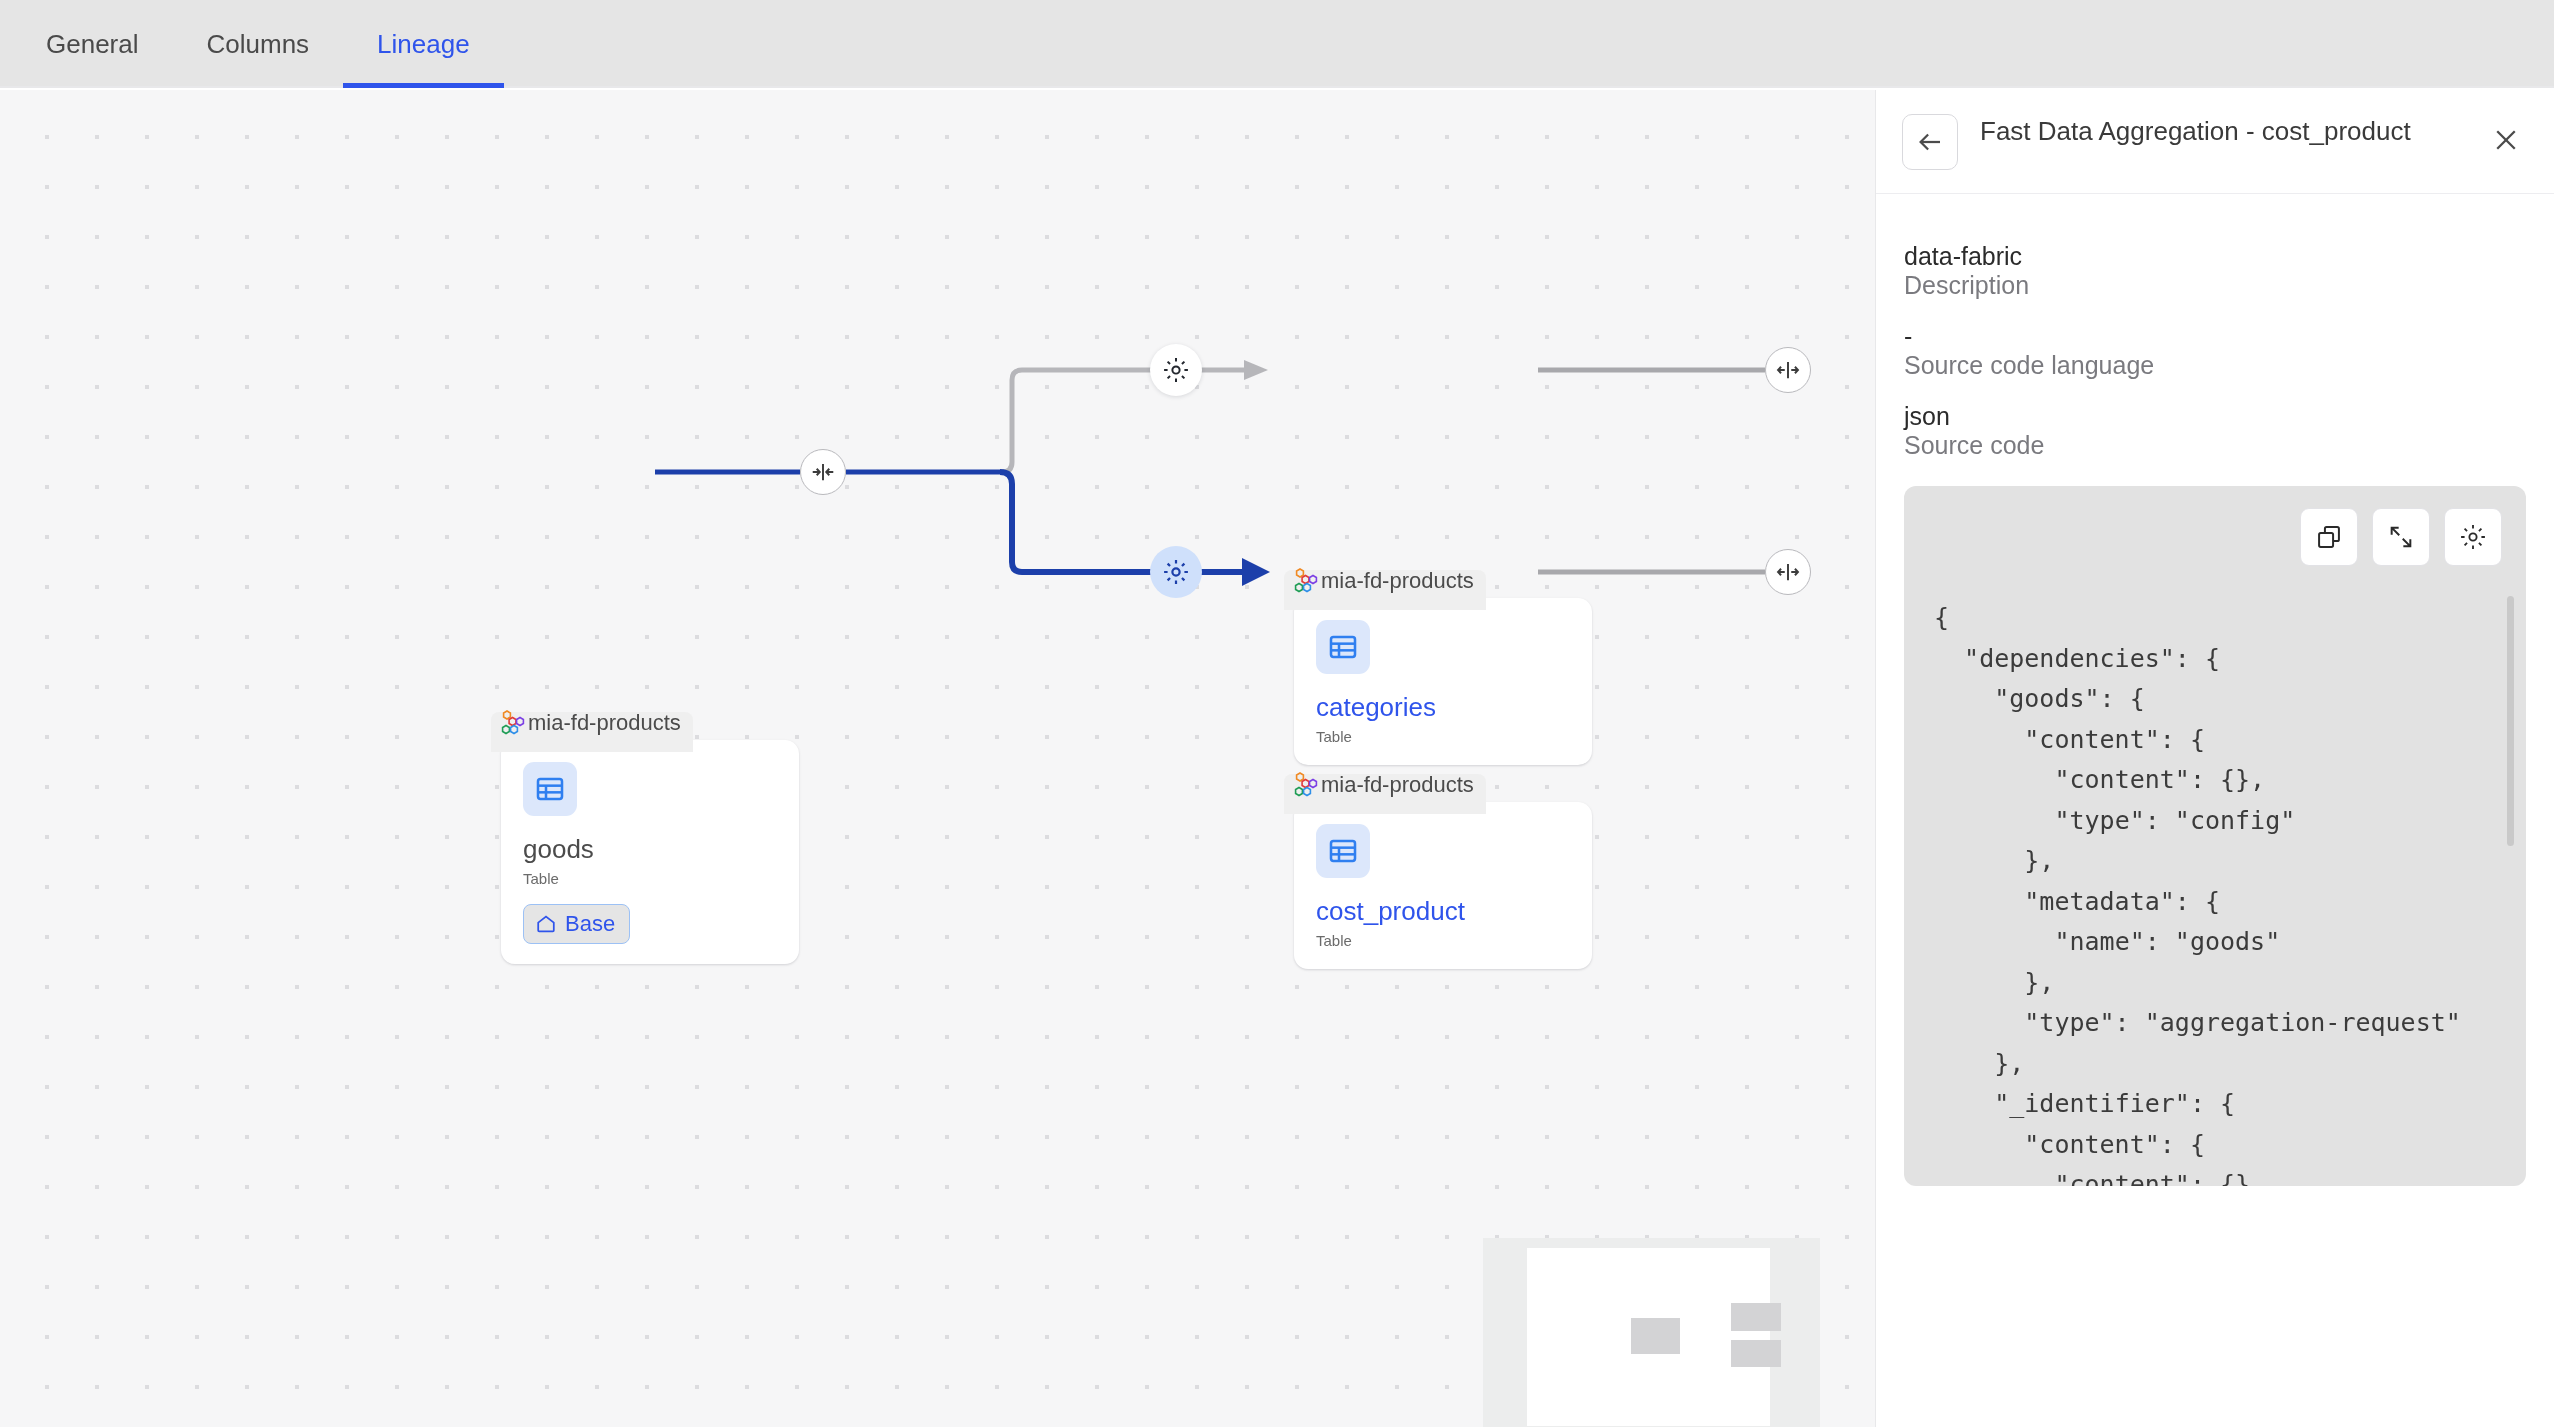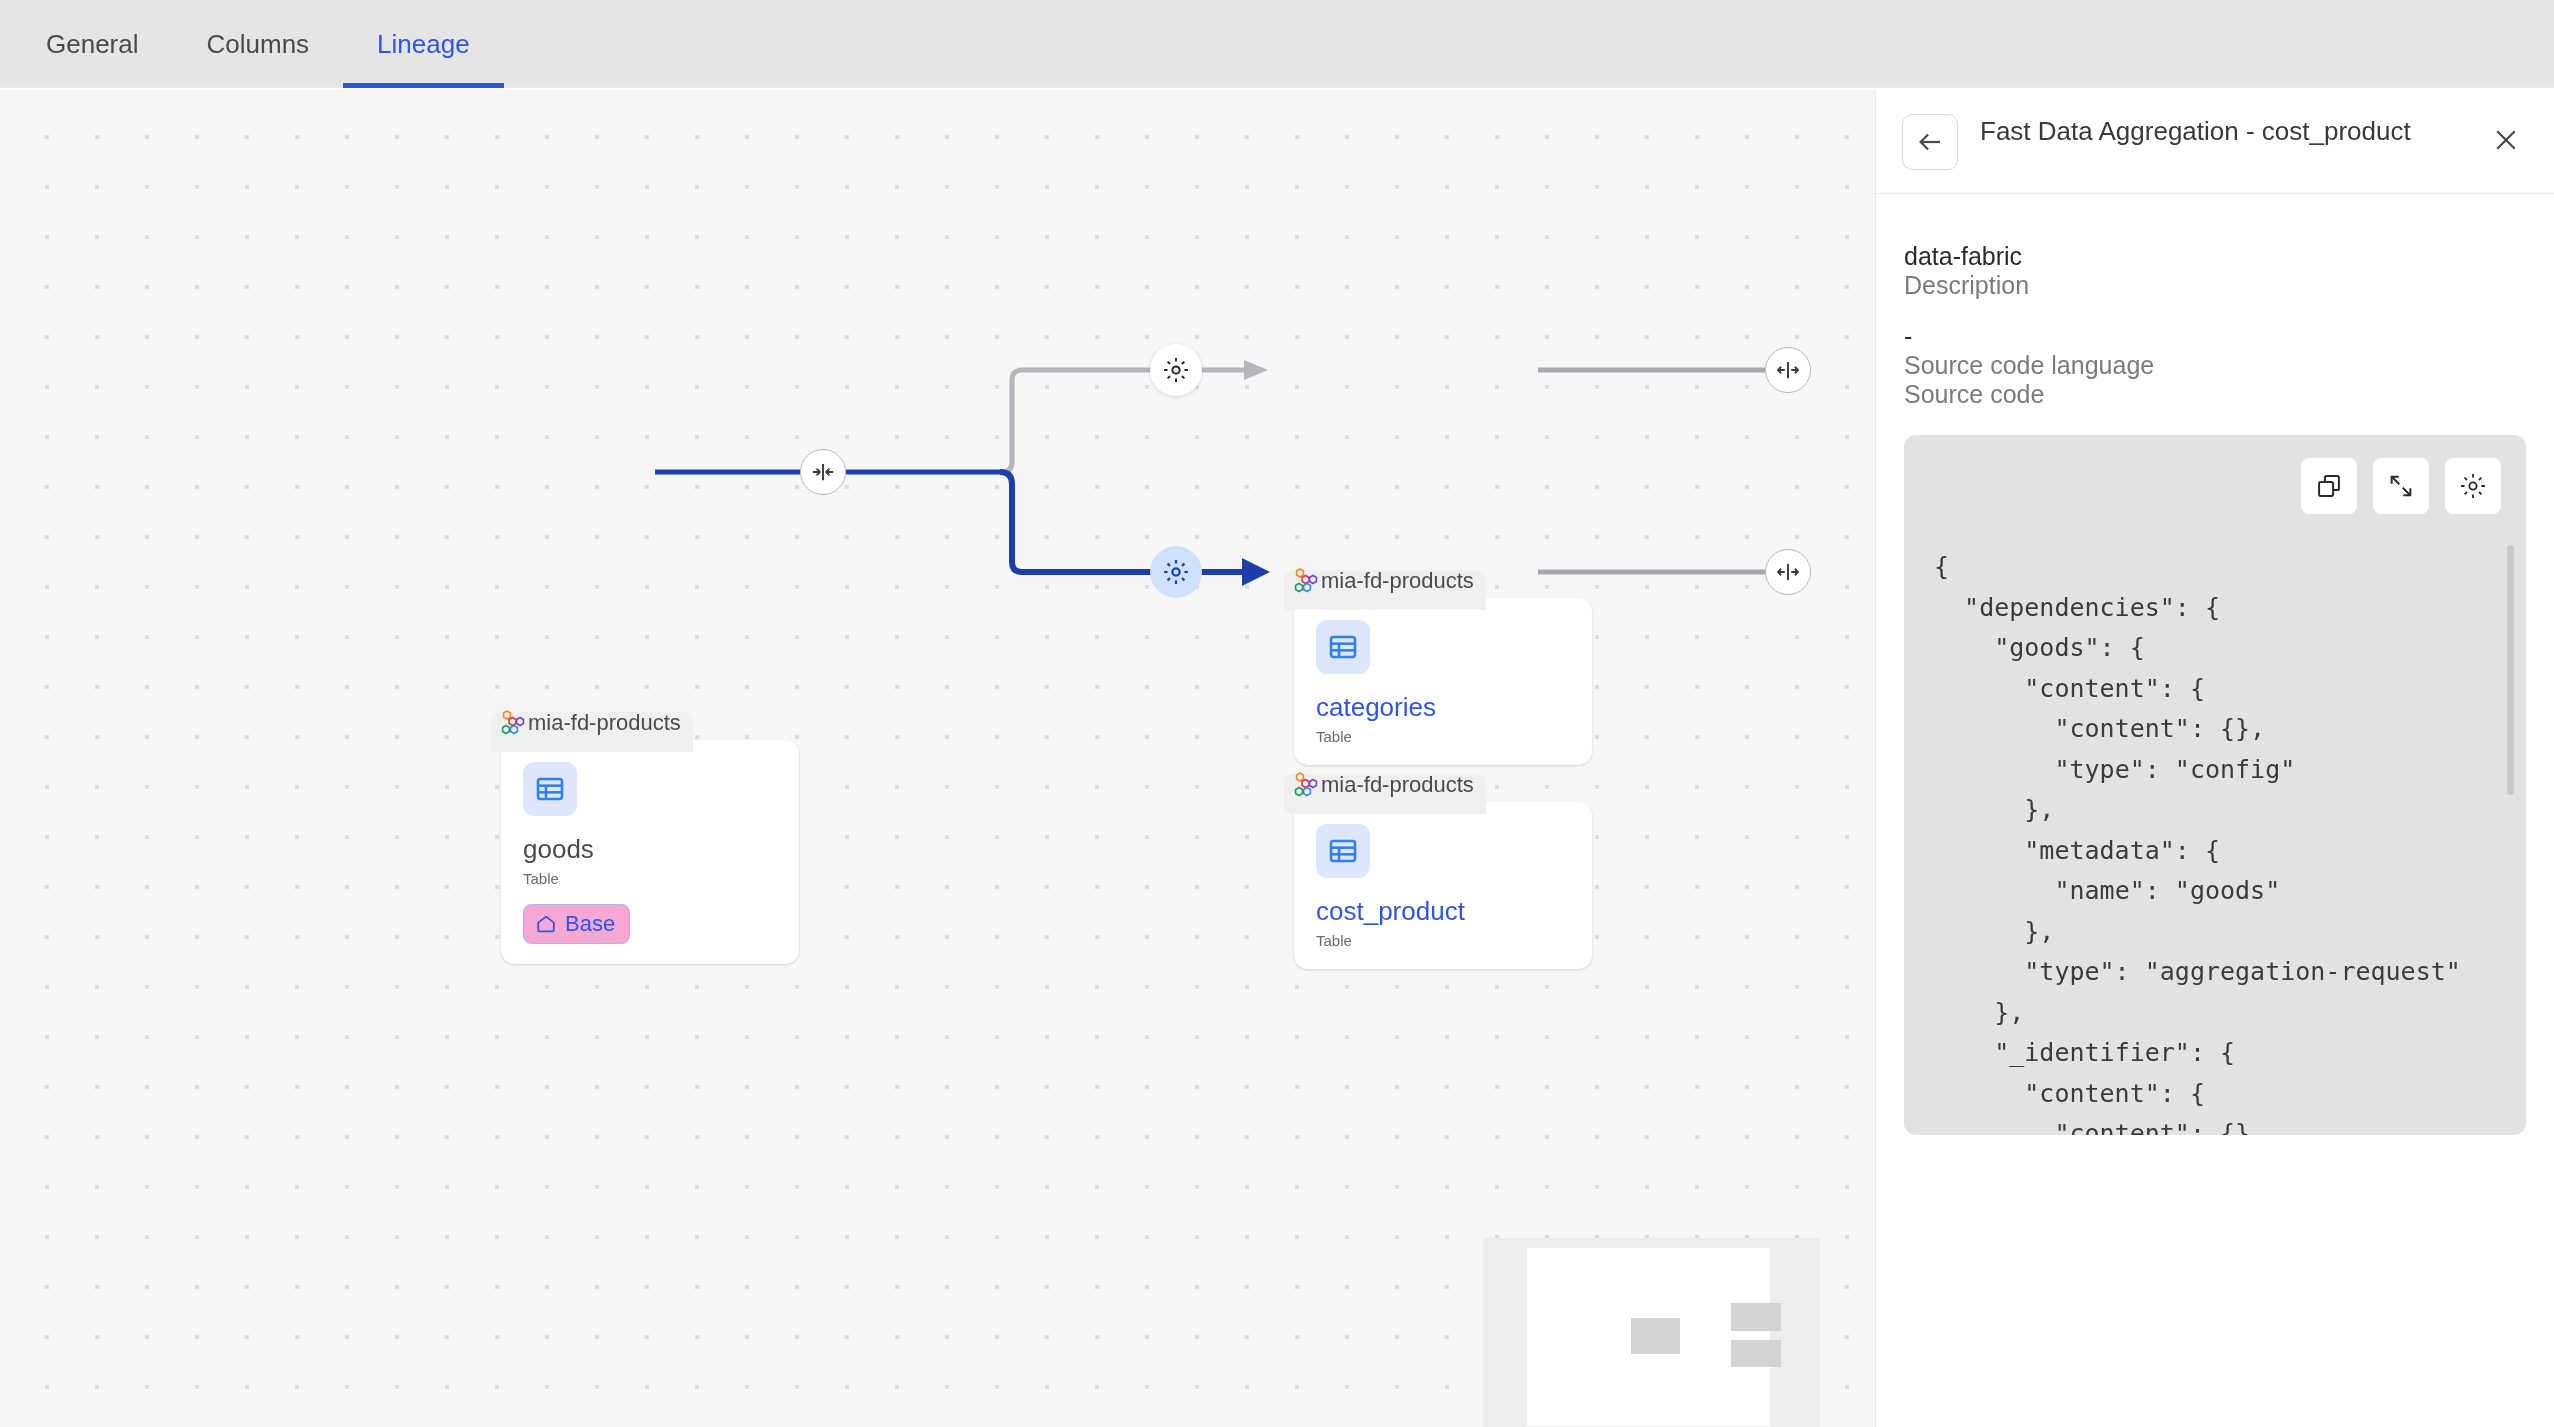--- a/index.html
+++ b/index.html
@@ -78,21 +78,21 @@
     border-radius: 11px;
     display: flex; align-items: center; justify-content: center;
     margin-bottom: 18px;
   }
   .node-title { font-size: 26px; color: #4b4b4b; line-height: 1.18; }
   .node-title.link { color: #2f54eb; }
   .node-sub { font-size: 15px; color: #6b6b6b; margin-top: 5px; }
   .base-badge {
     margin-top: 17px;
     display: inline-flex; align-items: center; gap: 8px;
-    background: #f9a8d4;
+    background: #e5e5e5;
     border: 1px solid #9cc1f5;
     border-radius: 8px;
     padding: 6px 14px 6px 11px;
     font-size: 22px;
     color: #2f54eb;
   }
 
   
   .edges { position: absolute; inset: 0; pointer-events: none; }
 
@@ -376,20 +376,21 @@
     </div>
   </div>
 
   <div class="panel-body">
     <div class="field-value">data-fabric</div>
 
     <div class="field-label">Description</div>
     <div class="field-value">-</div>
 
     <div class="field-label">Source code language</div>
+    <div class="field-value">json</div>
 
     <div class="field-label">Source code</div>
 
     <div class="code-wrap">
       <div class="code-tools">
         <div class="ctool">
           <svg width="28" height="28" viewBox="0 0 24 24" fill="none" stroke="#2a2a2a" stroke-width="1.7">
             <rect x="8.5" y="3.5" width="12" height="12" rx="1.4"></rect>
             <rect x="3.5" y="8.5" width="12" height="12" rx="1.4" fill="#fff"></rect>
             </svg>

